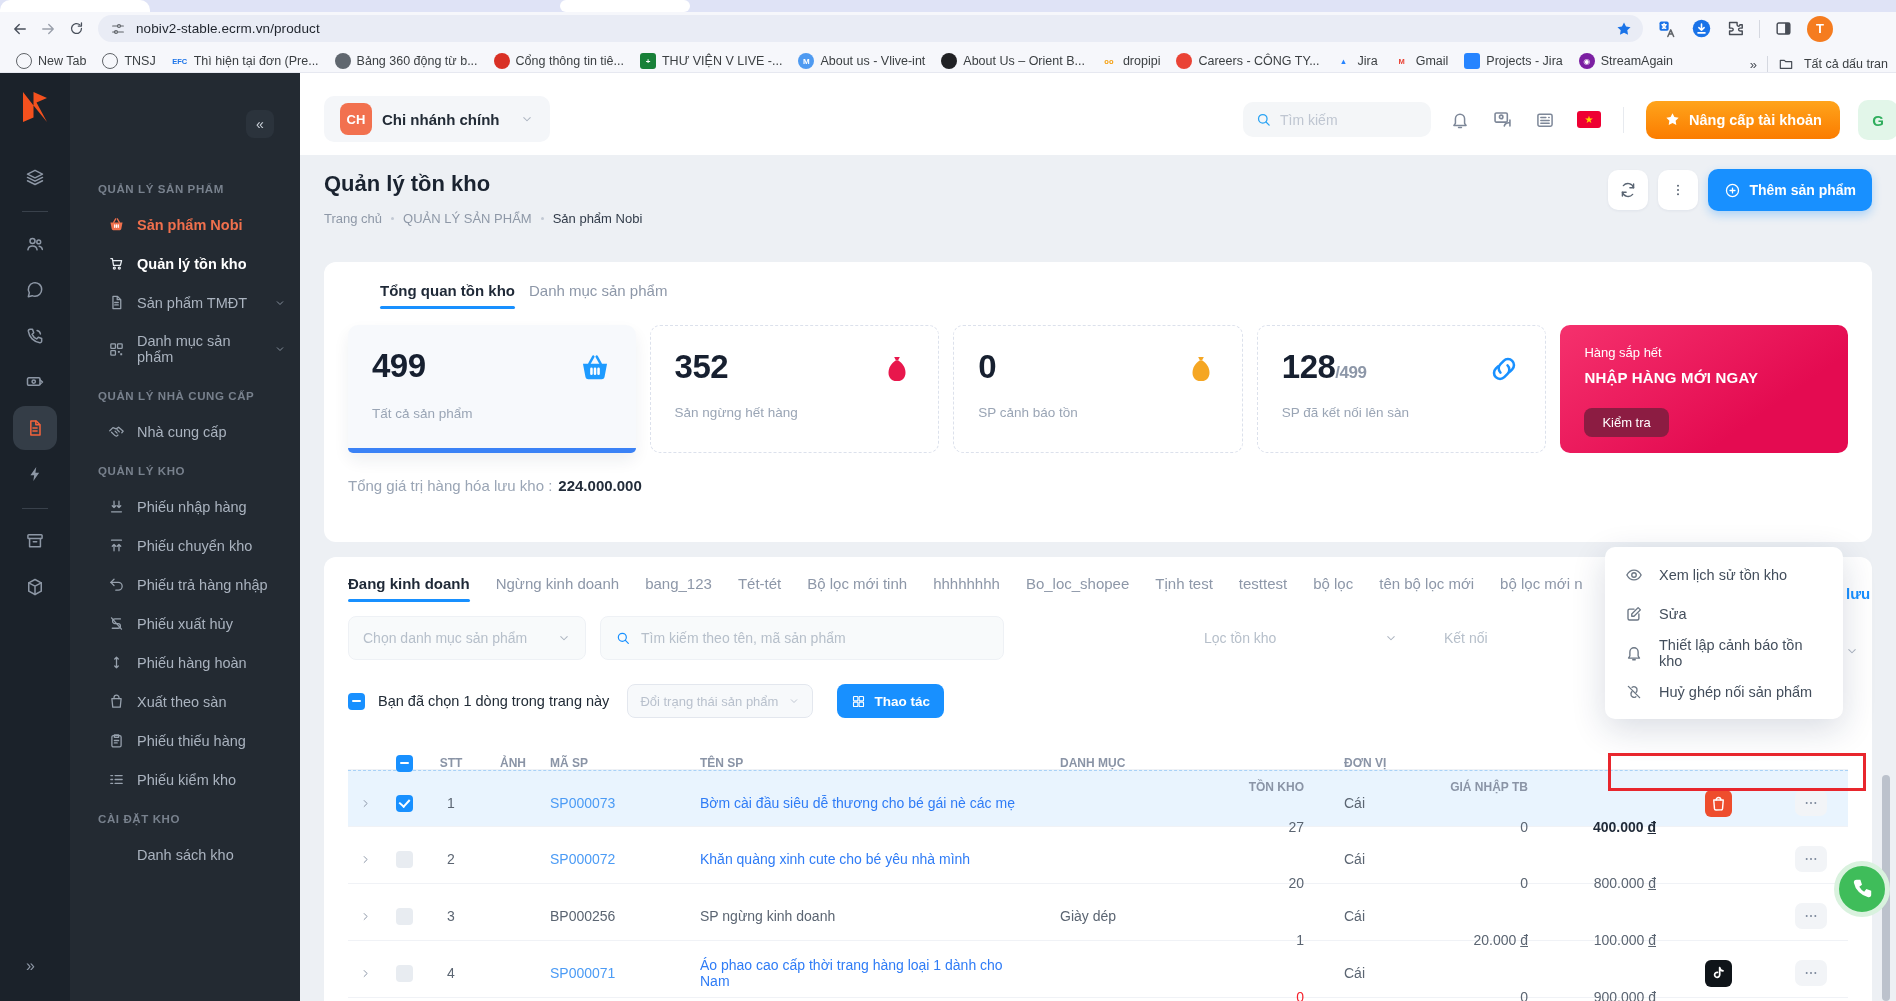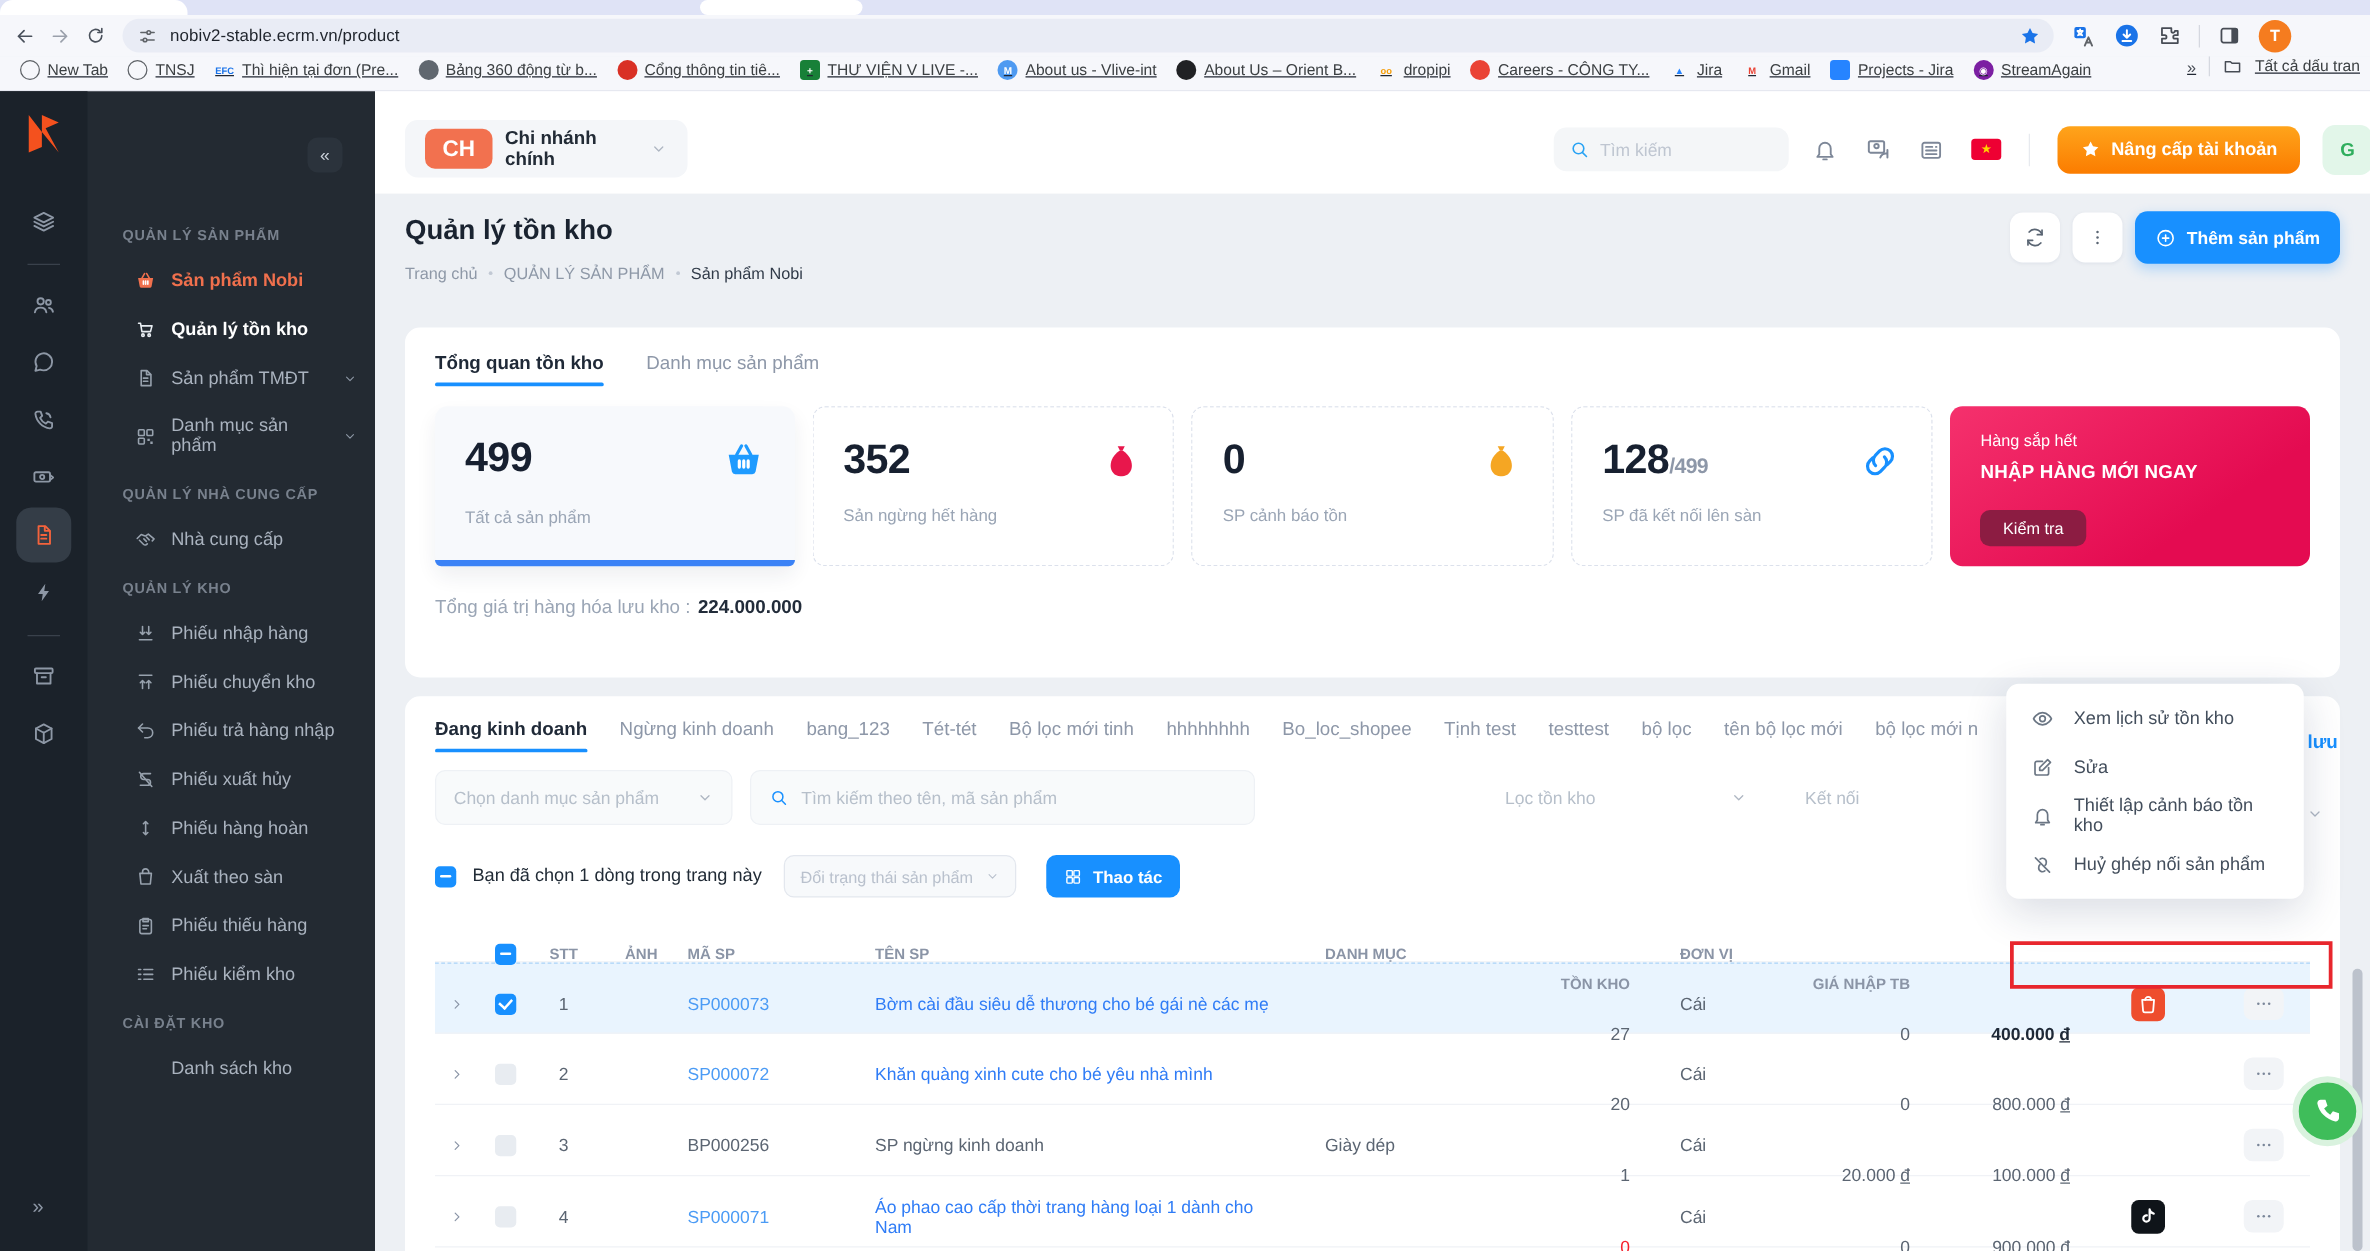--- a/index.html
+++ b/index.html
@@ -17,34 +17,34 @@
   
   .tabstrip { top:0; left:0; right:0; height:12px; background:#dfe3f6; }
   .tab-hint { top:0; height:12px; background:#fff; border-radius:10px 10px 0 0; }
   .toolbar { top:12px; left:0; right:0; height:33px; background:#f6f7fb; display:flex; align-items:center; }
   .navbtn { width:28px; height:28px; border-radius:50%; display:flex; align-items:center; justify-content:center; color:#49505b; }
   .navbtn.dis { color:#9aa0ab; }
   .urlpill { height:27px; background:#e9ecf5; border-radius:14px; flex:0 0 auto; display:flex; align-items:center; padding:0 10px 0 12px; margin-left:8px; }
   .urltext { font-size:13.5px; color:#1f242c; margin-left:10px; letter-spacing:.1px; }
   .chromeicons { display:flex; align-items:center; gap:14px; margin-left:14px; }
   .avatarT { width:26px; height:26px; border-radius:50%; background:#f57c1f; color:#fff; font-weight:bold; font-size:13px; display:flex; align-items:center; justify-content:center; }
-  .bookmarks { top:45px; left:0; right:0; height:28px; background:#f6f7fb; border-bottom:1px solid #e6e8f0; display:flex; align-items:flex-start; padding:0 8px; overflow:hidden;text-decoration:underline; }
+  .bookmarks { top:45px; left:0; right:0; height:28px; background:#f6f7fb; border-bottom:1px solid #e6e8f0; display:flex; align-items:flex-end; padding:0 8px; overflow:hidden; }
   .bm { display:flex; align-items:center; gap:6px; padding:3px 8px; border-radius:6px; flex:0 0 auto; }
   .bm-l { font-size:12.5px; color:#3c4043; white-space:nowrap; }
   .fav { width:16px; height:16px; border-radius:50%; display:flex; align-items:center; justify-content:center; font-size:8px; font-weight:bold; color:#fff; flex:0 0 auto; }
   .fav.ring { border:1.6px solid #5f6368; color:#5f6368; }
   .fav.square { border-radius:3px; }
   .fav.text { background:transparent !important; font-size:7.5px; }
   .bm-more { margin-left:auto; display:flex; align-items:center; gap:10px; color:#3c4043; }
   .bm-sep { width:1px; height:16px; background:#d5d8e0; }
 
   
   .appheader { top:73px; left:300px; right:0; height:82px; background:#fff; }
   .branch { left:24px; top:23px; height:46px; background:#f4f6f9; border-radius:10px; display:flex; align-items:center; padding:0 16px; gap:10px; width:226px; }
-  .branch-badge { width:54px; height:32px; border-radius:8px; background:#f2714f; color:#fff; font-size:18px; font-weight:bold; display:flex; align-items:center; justify-content:center; }
+  .branch-badge { width:32px; height:32px; border-radius:8px; background:#f2714f; color:#fff; font-size:13px; font-weight:bold; display:flex; align-items:center; justify-content:center; }
   .branch-name { font-size:15px; font-weight:bold; color:#222b36; flex:1; }
   .hsearch { left:943px; top:29px; width:188px; height:35px; background:#f4f6f8; border-radius:10px; display:flex; align-items:center; padding:0 12px; gap:8px; color:#29a3f4; }
   .hsearch-ph { color:#bfc6d1; font-size:14px; }
   .hicons { left:1150px; top:29px; height:35px; display:flex; align-items:center; gap:22px; color:#7d8798; }
   .flag { width:24px; height:17px; background:#e03; border-radius:3px; display:flex; align-items:center; justify-content:center; color:#ffd300; font-size:10px; }
   .hdr-sep { width:1px; height:26px; background:#e7eaef; }
   .upgrade { height:38px; border-radius:10px; background:linear-gradient(180deg,#ffa41b,#fb7c00); color:#fff; font-weight:bold; font-size:14.5px; display:flex; align-items:center; gap:8px; padding:0 18px; }
   .avatarG { left:1558px; top:27px; width:40px; height:40px; border-radius:10px; background:#e2f6e9; color:#2fae5d; font-weight:bold; font-size:15px; display:flex; align-items:center; justify-content:center; }
 
   
@@ -69,21 +69,21 @@
   .pagetitle { left:24px; top:16px; font-size:22px; font-weight:bold; color:#1a2330; }
   .crumbs { left:24px; top:56px; font-size:13px; color:#8e98a7; display:flex; gap:9px; align-items:center; }
   .crumbs .dot { width:3px; height:3px; background:#c2c9d4; border-radius:50%; }
   .crumbs .last { color:#313b49; }
   .hd-actions { right:24px; top:14px; display:flex; gap:10px; align-items:center; }
   .sqbtn { width:40px; height:40px; background:#fff; border-radius:10px; display:flex; align-items:center; justify-content:center; color:#5a6573; box-shadow:0 1px 3px rgba(20,40,80,.06); }
   .addbtn { height:42px; background:#1890ff; border-radius:10px; color:#fff; font-weight:bold; font-size:14px; display:flex; align-items:center; gap:8px; padding:0 16px; box-shadow:0 4px 10px rgba(24,144,255,.3); }
 
   .card { background:#fff; border-radius:12px; position:absolute; left:24px; right:24px; }
   .card1 { top:107px; height:280px; padding:20px 24px; }
-  .tabs { display:flex; gap:34px; }
+  .tabs { display:flex; gap:14px;margin-left:32px; }
   .tab { font-size:15px; color:#8d97a8; padding-bottom:10px; position:relative; white-space:nowrap; }
   .tab.on { color:#1f2937; font-weight:bold; }
   .tab.on::after { content:""; position:absolute; left:0; right:0; bottom:0; height:3px; background:#1890ff; border-radius:2px; }
   .stats { display:flex; gap:14px; margin-top:16px; }
   .stat { flex:1; height:128px; border-radius:10px; position:relative; border:1.6px dashed #dce1ec; background:#fff; padding:22px 24px; }
   .stat.solid { border:none; background:#f7f9fc; box-shadow:0 8px 16px rgba(23,43,77,.07); }
   .stat .bar { position:absolute; left:0; right:0; bottom:0; height:5px; background:#3b82f6; border-radius:0 0 10px 10px; }
   .stat .num { font-size:33px; font-weight:bold; color:#172030; letter-spacing:-.5px; }
   .stat .num small { font-size:17px; color:#8d97a8; font-weight:bold; }
   .stat .lbl { position:absolute; left:24px; bottom:32px; font-size:13.5px; color:#9aa5b5; }

